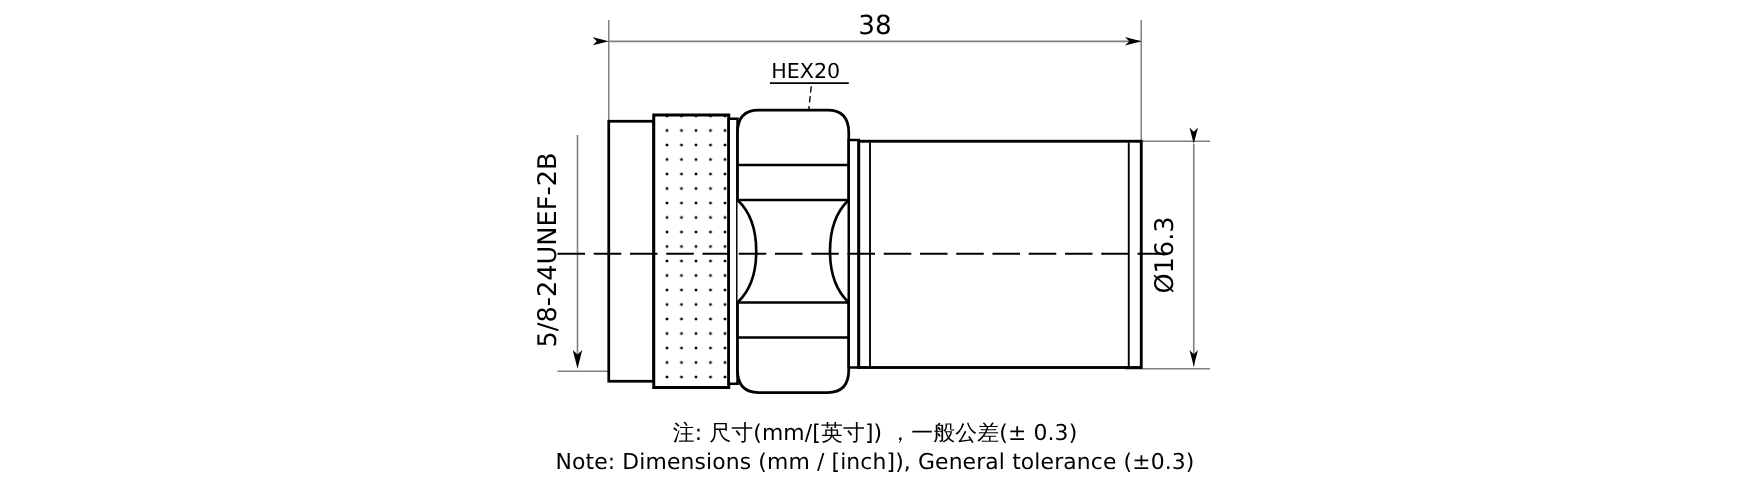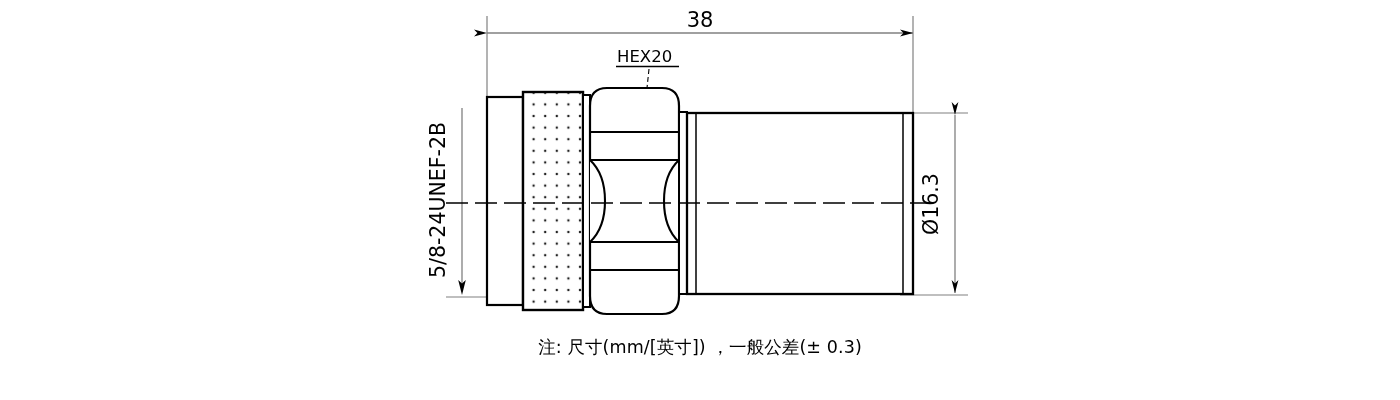--- a/index.html
+++ b/index.html
@@ -139,15 +139,16 @@
         <line x1="696" y1="114" x2="696" y2="293" stroke="#000000" stroke-width="1.5"></line>
         <line x1="903" y1="114" x2="903" y2="293" stroke="#000000" stroke-width="1.5"></line>
       </g>
 
       <line x1="446" y1="203" x2="936" y2="203" stroke="#000000" stroke-width="1.6" stroke-dasharray="22,7"></line>
     </g>
   </svg>
 
   <div class="note-block">
     <span class="note-line cn">注: 尺寸(mm/[英寸]) ，一般公差(± 0.3)</span>
+    <span class="note-line en">Note: Dimensions (mm / [inch]), General tolerance (±0.3)</span>
   </div>
 
 </div>
 
 </body></html>

